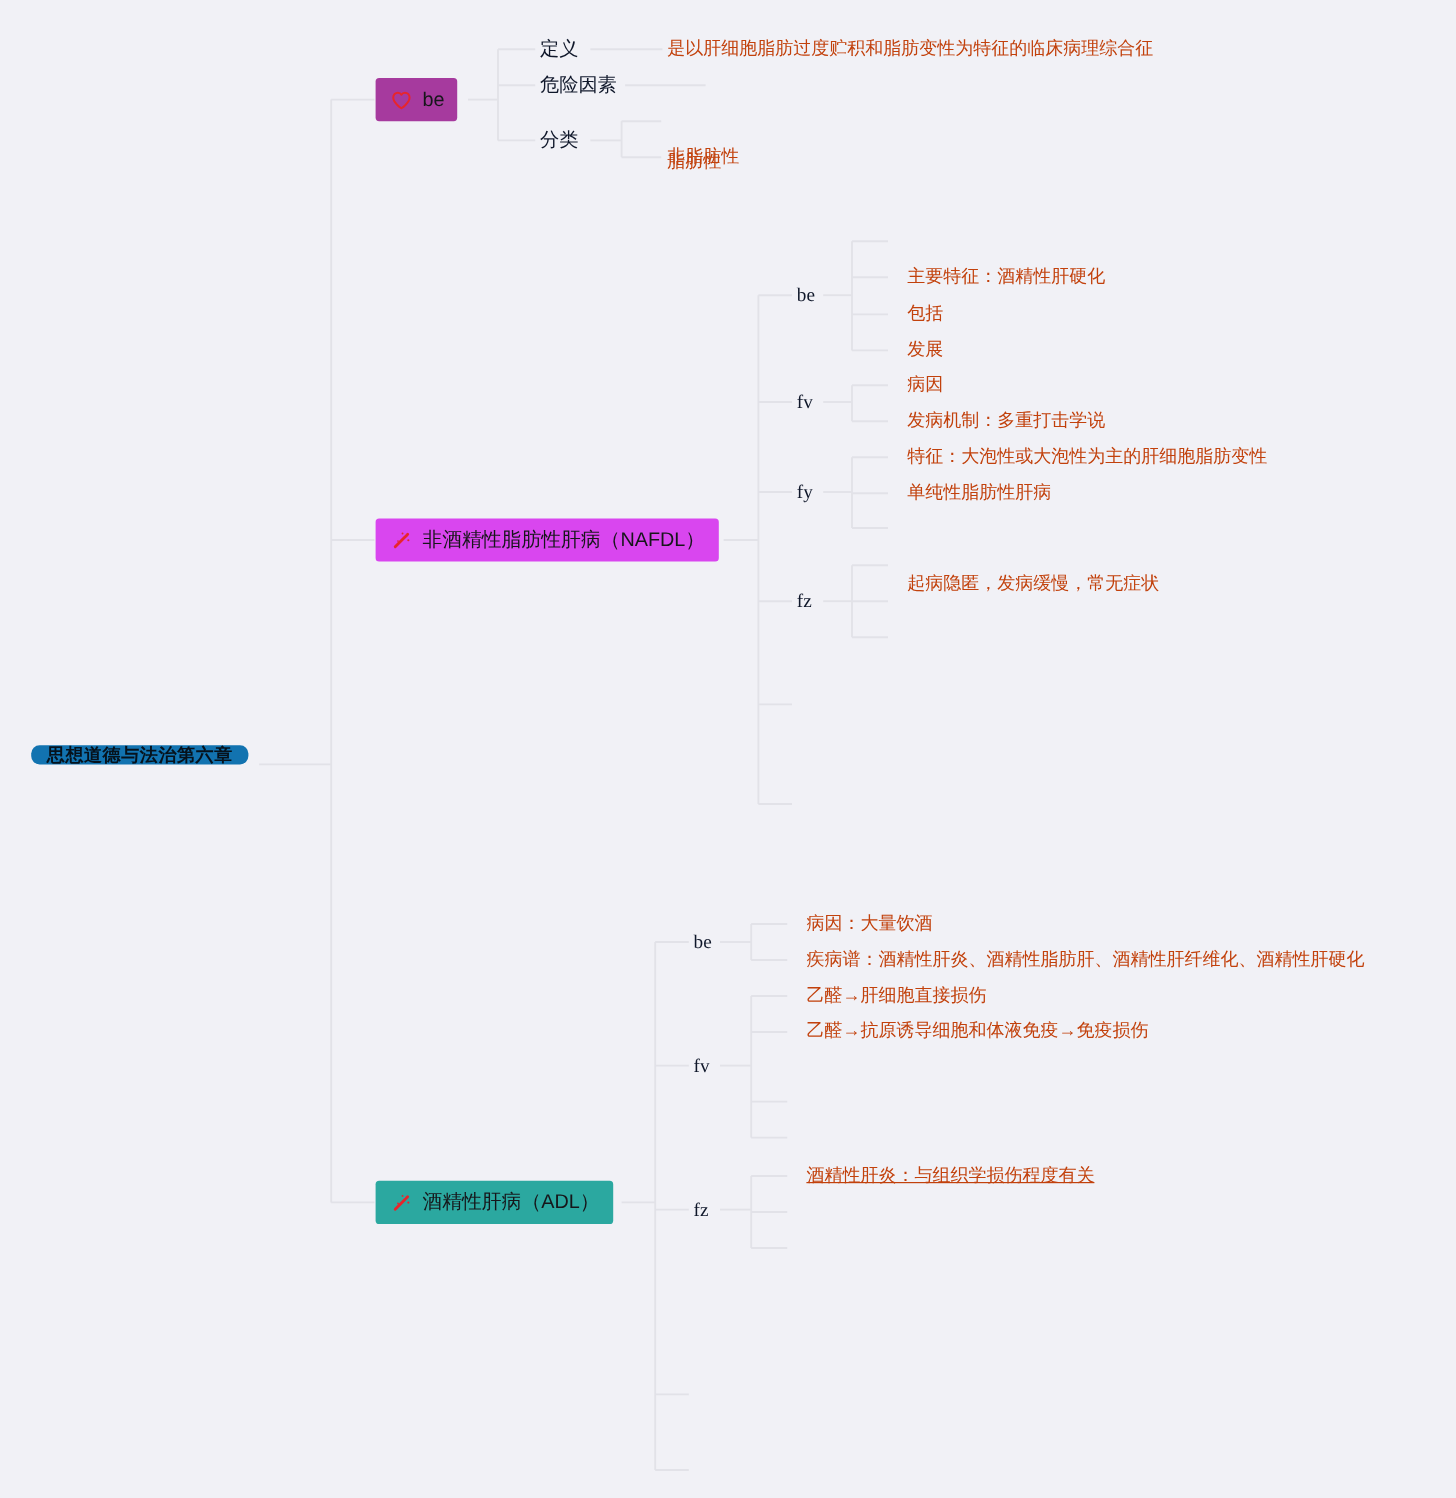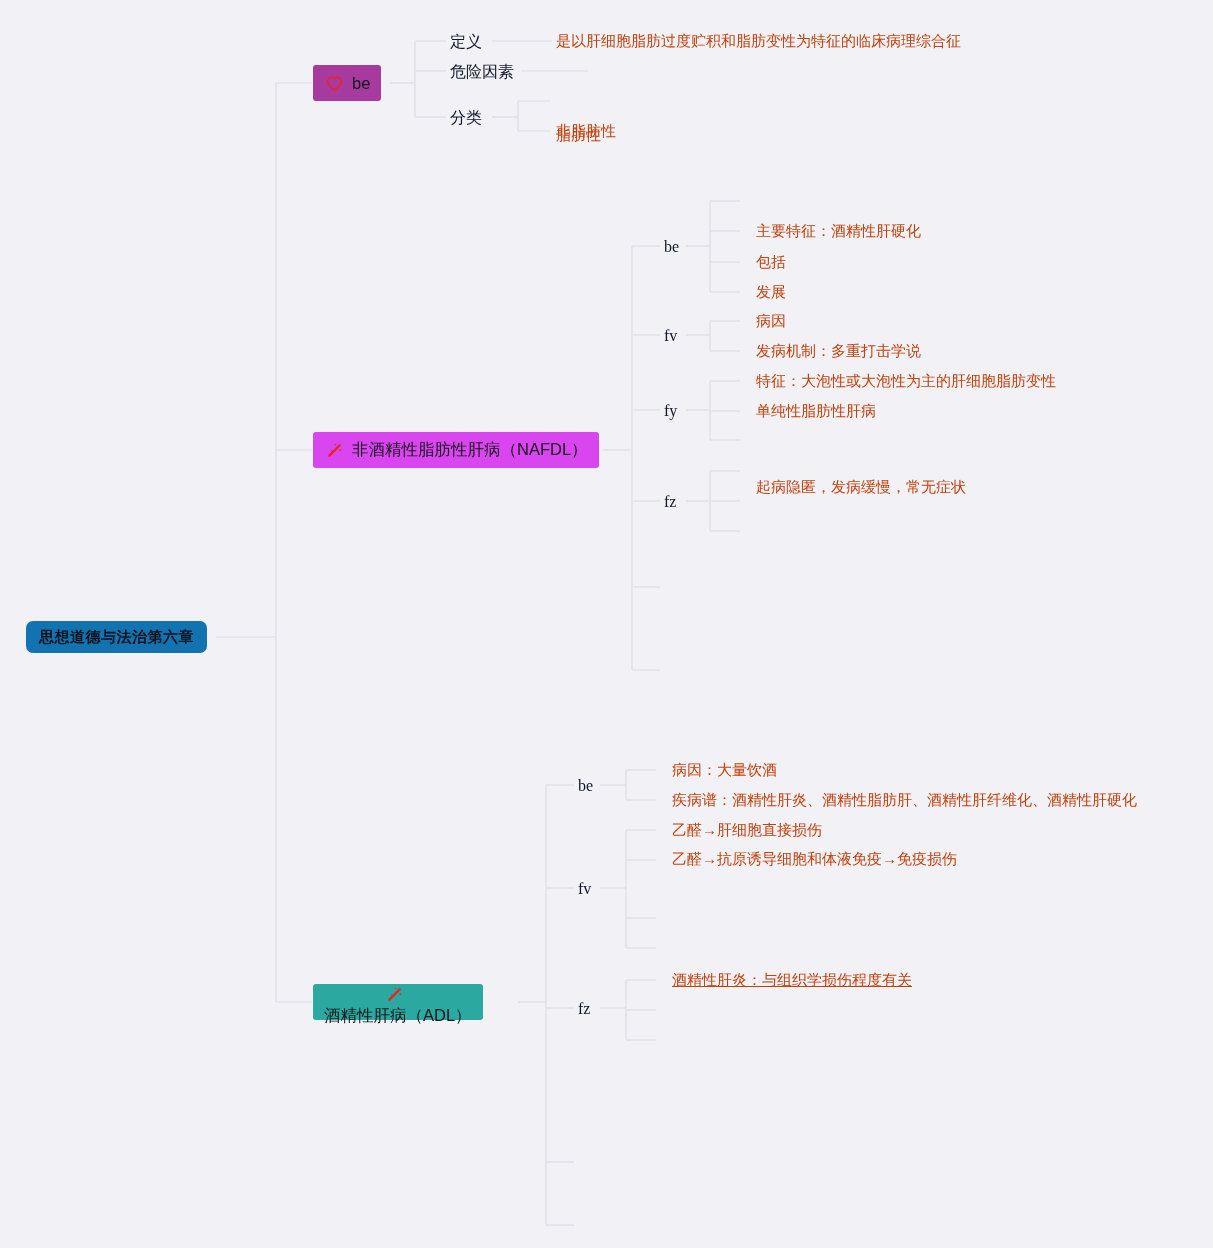--- a/index.html
+++ b/index.html
@@ -34,21 +34,21 @@
   .node {
     position: absolute;
     display: flex;
     align-items: center;
     box-sizing: border-box;
     white-space: nowrap;
   }
   .root-node {
     border-radius: 7px;
     padding: 0 13px;
-    height: 32px;
+    height: 16px;
     background: #1273b0;
     color: #06121c;
     font-size: 15px;
     font-weight: bold;
     letter-spacing: .5px;
   }
   .topic-node {
     border-radius: 3px;
     padding: 0 11px;
     height: 36px;
@@ -218,21 +218,21 @@
   <div class="label leaf" style="left:756px; top:284px;">发展</div>
 
   <div class="label leaf" style="left:756px; top:313px;">病因</div>
   <div class="label leaf" style="left:756px; top:343px;">发病机制：多重打击学说</div>
 
   <div class="label leaf" style="left:756px; top:373px;">特征：大泡性或大泡性为主的肝细胞脂肪变性</div>
   <div class="label leaf" style="left:756px; top:403px;">单纯性脂肪性肝病</div>
 
   <div class="label leaf" style="left:756px; top:463px;margin-top:16px;">起病隐匿，发病缓慢，常无症状</div>
 
-  <div class="node topic-node teal" style="left:313px; top:984px;flex-direction:column;">
+  <div class="node topic-node teal" style="left:313px; top:984px;">
     <span class="icon">
       <svg viewBox="0 0 24 24" width="19" height="19" aria-hidden="true">
         <line x1="5.5" y1="18.5" x2="16" y2="8" stroke="#e8252b" stroke-width="3" stroke-linecap="round"></line>
         <line x1="17.2" y1="6.8" x2="18.6" y2="5.4" stroke="#e8252b" stroke-width="3" stroke-linecap="round"></line>
         <circle cx="19.3" cy="11.6" r="1.15" fill="#e8252b"></circle>
         <circle cx="13.2" cy="4.5" r="1.0" fill="#e8252b"></circle>
         <circle cx="8.4" cy="12.4" r="0.9" fill="#e8252b"></circle>
       </svg>
     </span>
     <span>酒精性肝病（ADL）</span>

